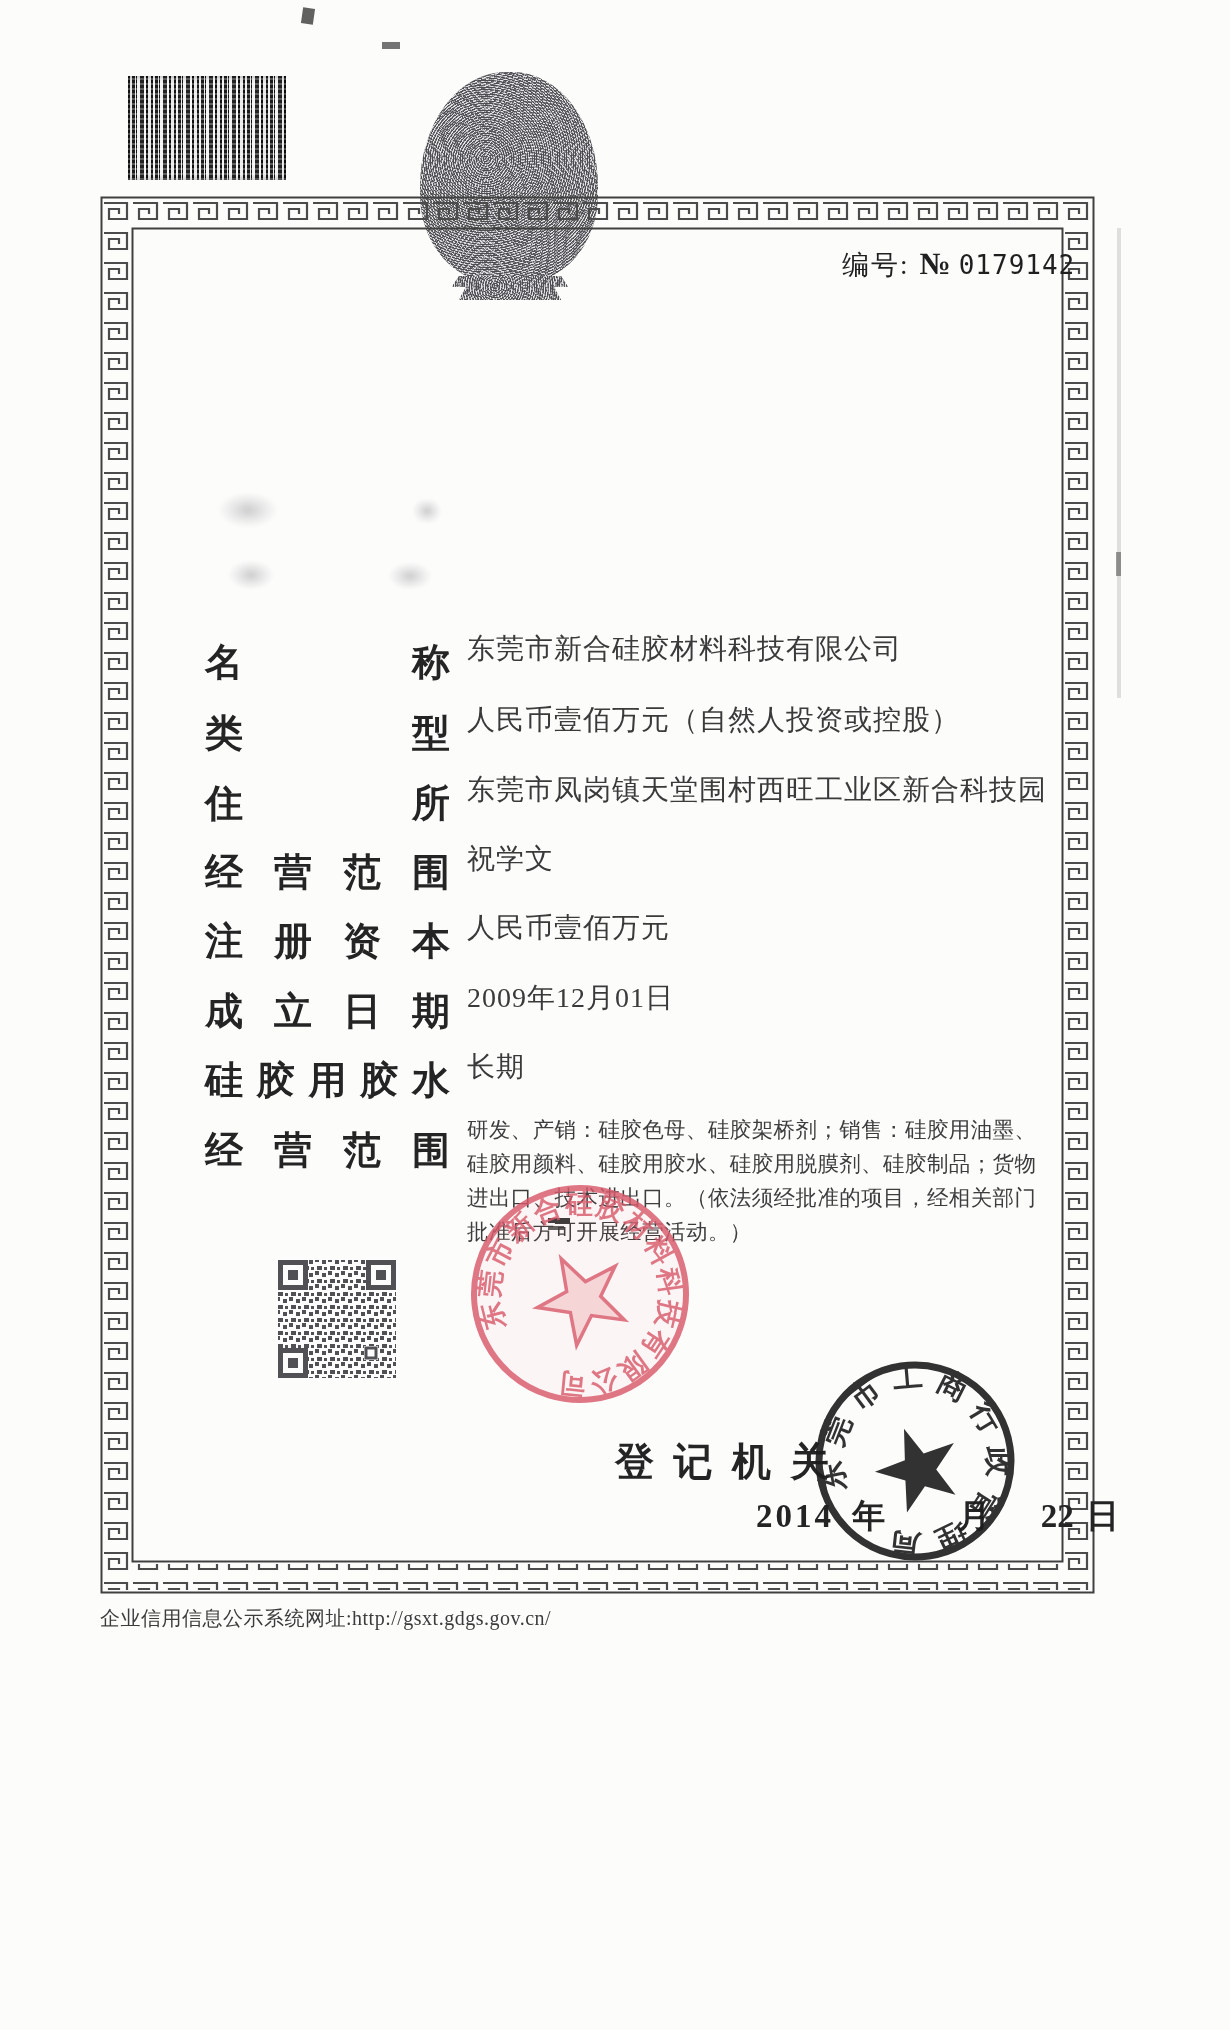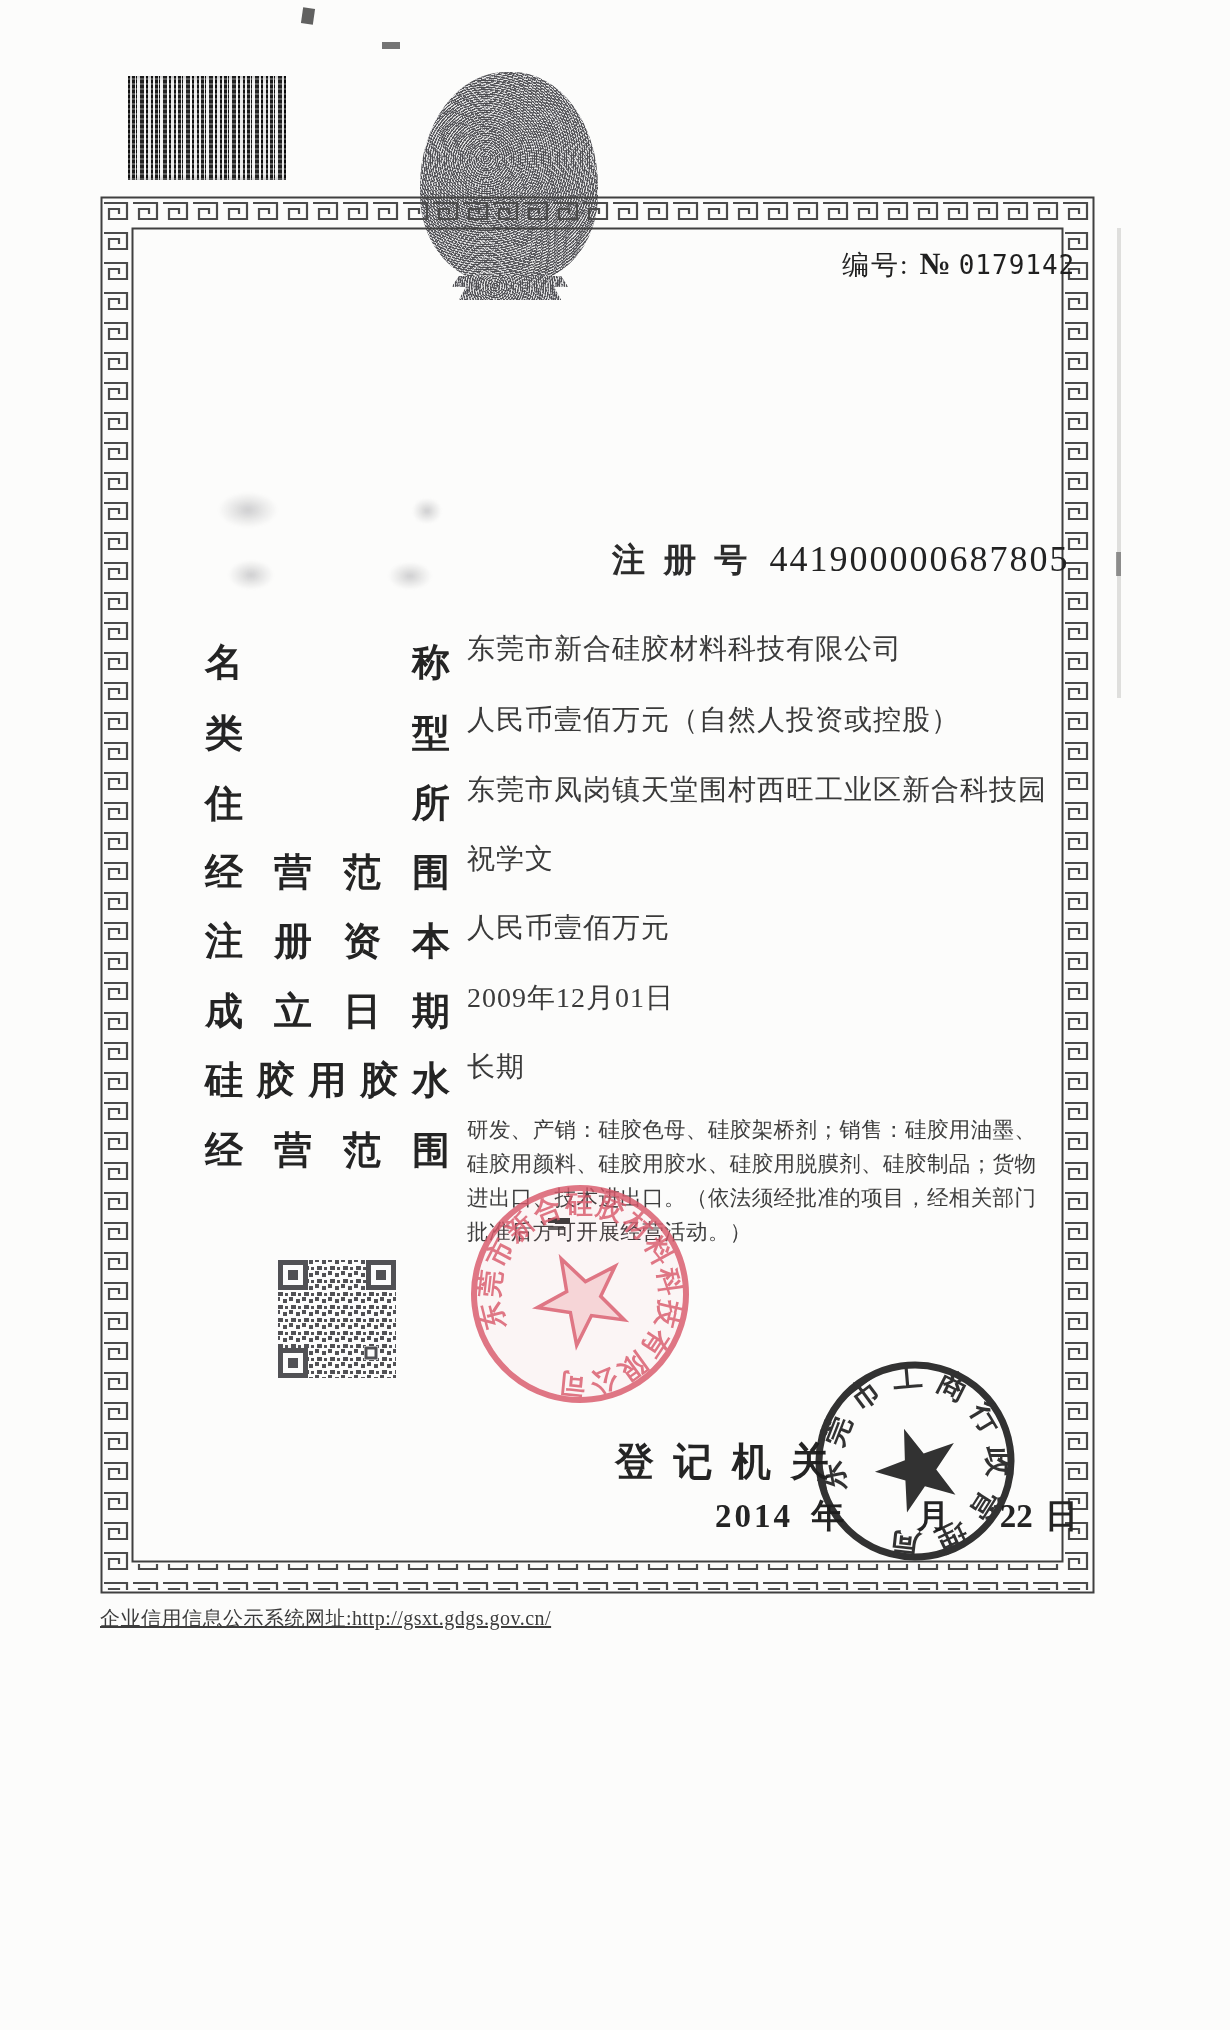--- a/index.html
+++ b/index.html
@@ -59,31 +59,31 @@
     line-height:1.32;letter-spacing:1px;}
   .fvalue.small{font-size:21.5px;line-height:1.58;top:4px;letter-spacing:.4px;color:#3d3d3d;}
 
   
   #qrcode{position:absolute;left:276px;top:1258px;opacity:.88;}
   #company-seal{position:absolute;left:452px;top:1166px;}
   #registry-seal{position:absolute;left:798px;top:1344px;}
 
   #registrar{position:absolute;left:615px;top:1435px;font-size:39px;font-weight:bold;
     letter-spacing:.5em;color:#242424;white-space:nowrap;}
-  #dateline{position:absolute;left:715px;top:1494px;font-size:33px;font-weight:bold;
+  #dateline{position:absolute;left:756px;top:1494px;font-size:33px;font-weight:bold;
     color:#242424;white-space:nowrap;}
   #dateline span{display:inline-block;}
   #dateline .d-year{letter-spacing:3px;font-family:"Liberation Serif",serif;}
   #dateline .d-ys{margin-left:10px;}
   #dateline .d-ms{margin-left:64px;}
   #dateline .d-day{margin-left:42px;font-family:"Liberation Serif",serif;}
   #dateline .d-ds{margin-left:4px;}
 
   
-  #footer-left{position:absolute;left:100px;top:1605px;font-size:20px;color:#3c3c3c;letter-spacing:.5px;text-decoration:underline;}
+  #footer-left{position:absolute;left:100px;top:1605px;font-size:20px;color:#3c3c3c;letter-spacing:.5px;}
   #footer-right{position:absolute;left:595px;top:1603px;width:500px;text-align:right;
     font-size:22px;font-weight:bold;color:#2e2e2e;letter-spacing:1px;}
 </style>
 </head>
 <body>
 
 <div id="page">
 
   <div class="artifact" style="left:302px;top:8px;width:12px;height:16px;opacity:.8;transform:rotate(8deg);"></div>
   <div class="artifact" style="left:382px;top:42px;width:18px;height:7px;opacity:.7;"></div>
@@ -112,24 +112,20 @@
   <div class="smudge" style="left:218px;top:492px;width:60px;height:36px;"></div>
   <div class="smudge" style="left:228px;top:560px;width:46px;height:30px;"></div>
   <div class="smudge" style="left:388px;top:562px;width:44px;height:28px;"></div>
   <div class="smudge" style="left:412px;top:498px;width:30px;height:26px;"></div>
 
   <div id="serial">
     <span>编号:</span><span class="no-sym">№</span><span class="digits">0179142</span>
   </div>
 
 
-  <div id="regline">
-    <span class="reg-label">注册号</span>
-    <span class="reg-no">441900000687805</span>
-  </div>
 
   <div class="row" style="top:622px">
     <div class="flabel">名称</div>
     <div class="fvalue">东莞市新合硅胶材料科技有限公司</div>
   </div>
   <div class="row" style="top:693px">
     <div class="flabel">类型</div>
     <div class="fvalue">人民币壹佰万元（自然人投资或控股）</div>
   </div>
   <div class="row" style="top:763px">

